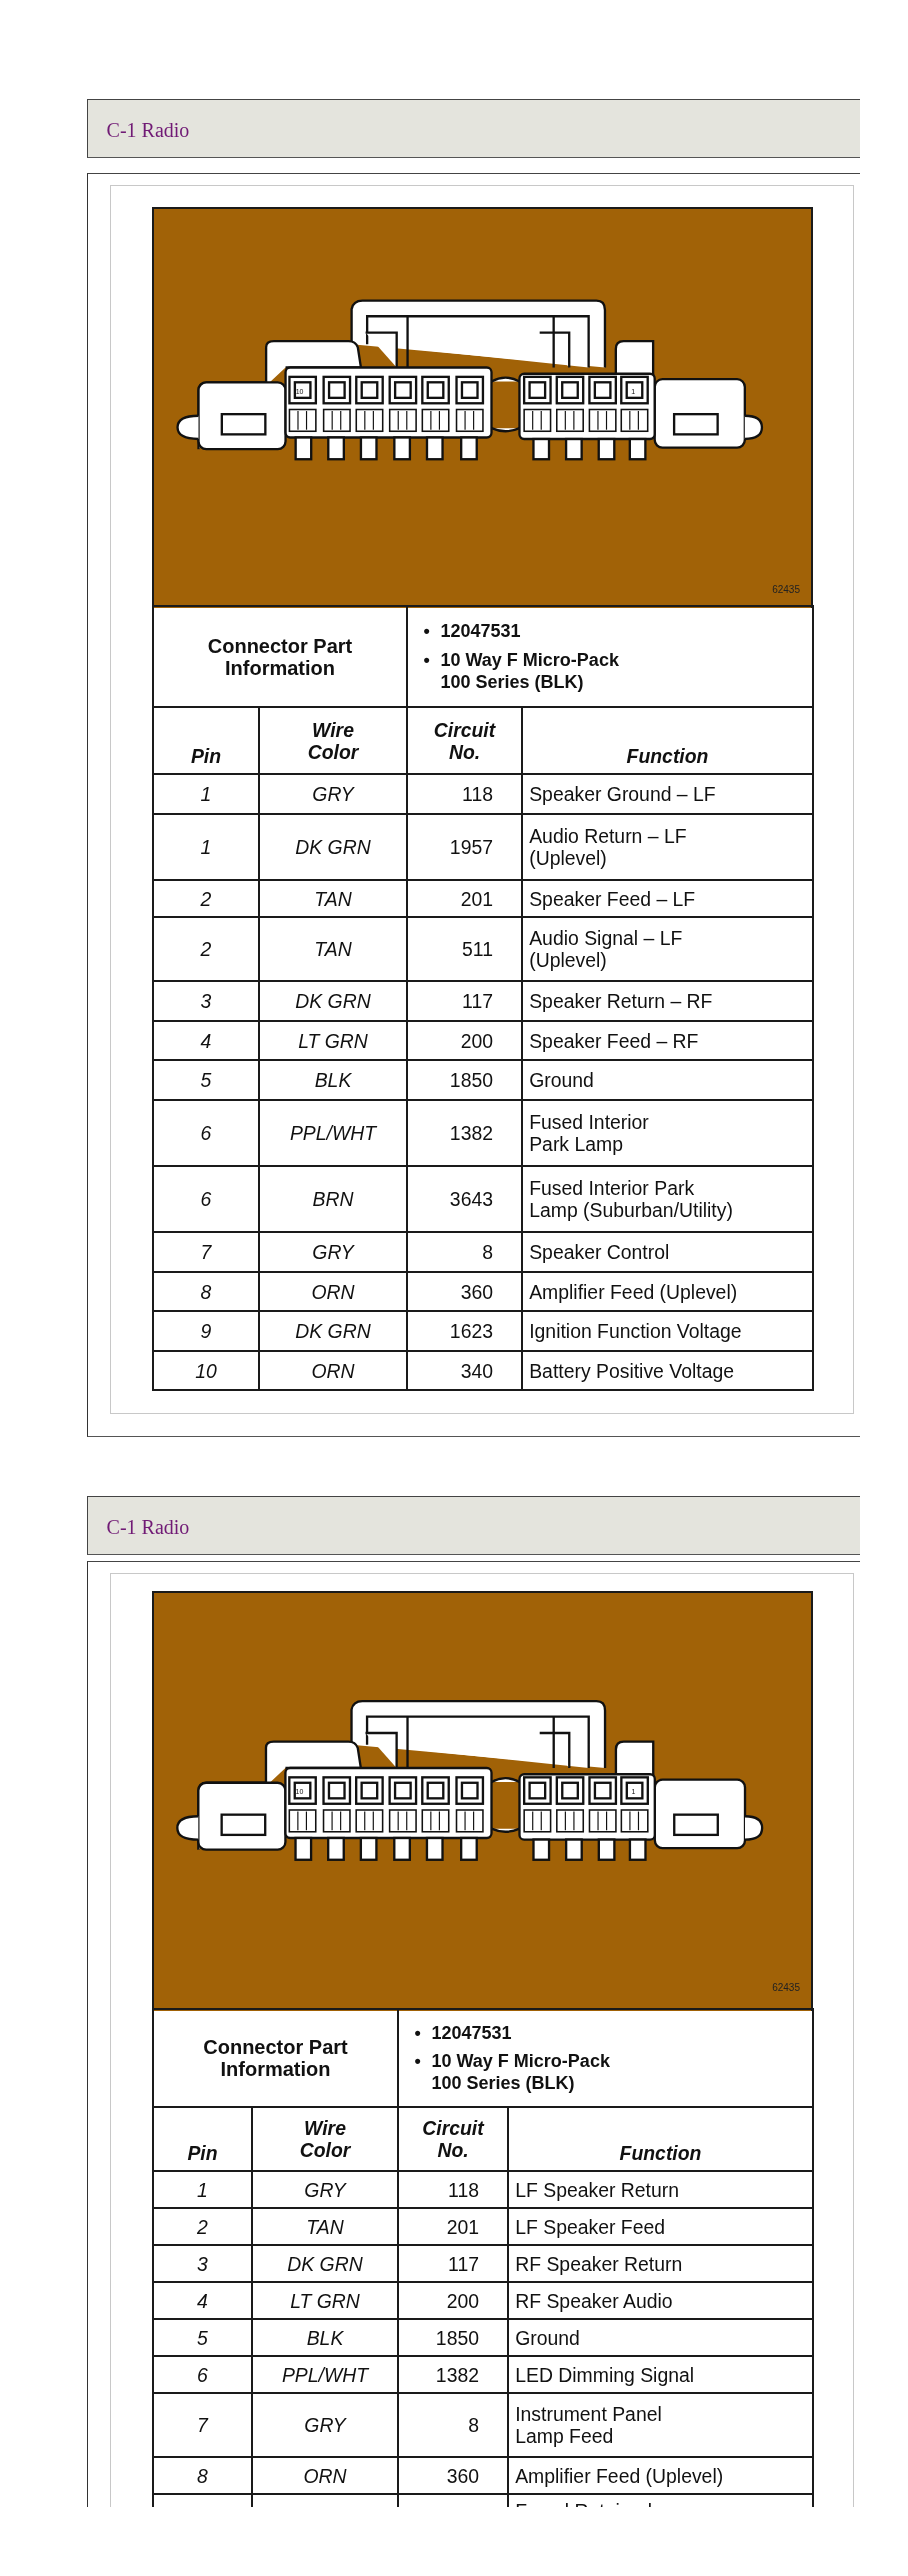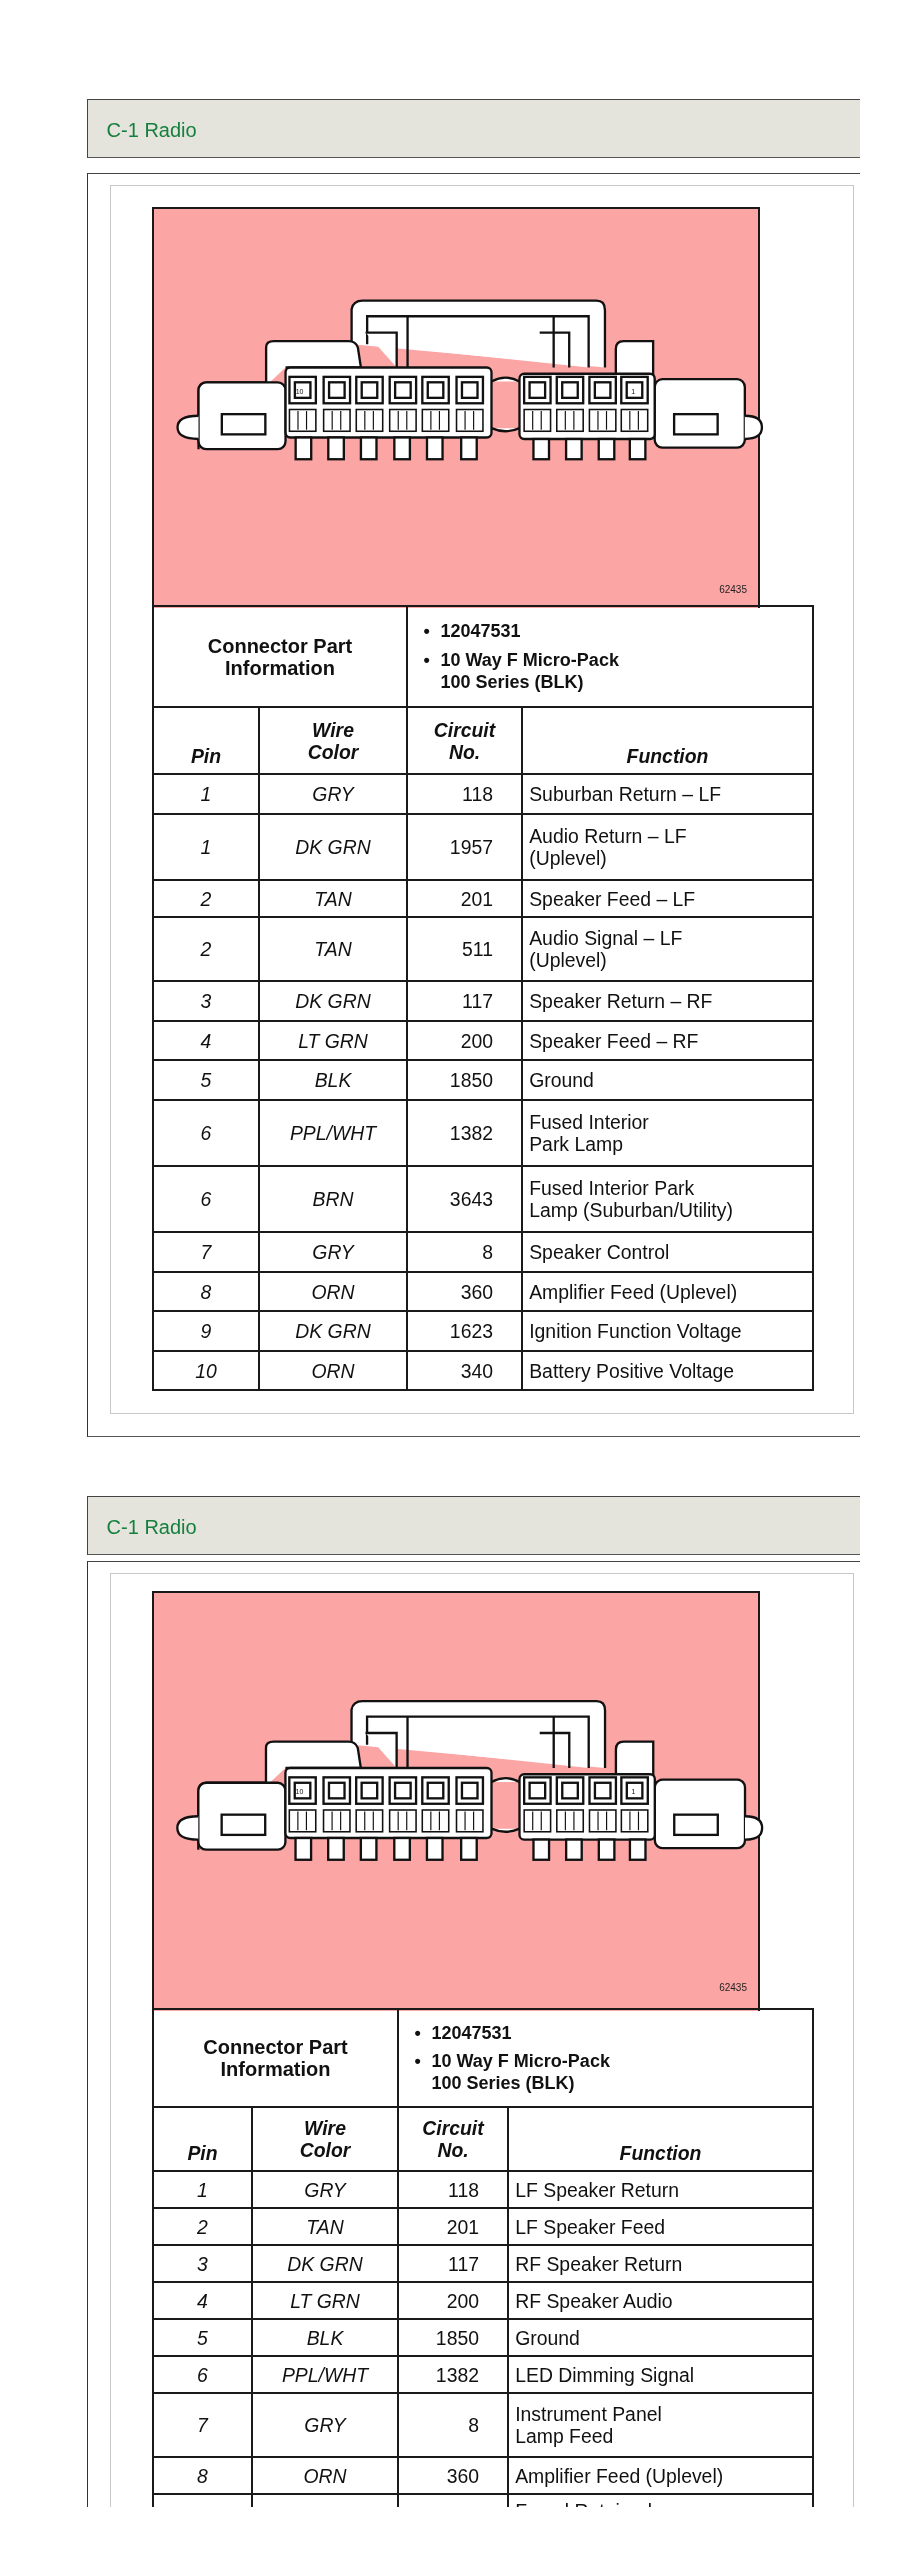--- a/index.html
+++ b/index.html
@@ -1,29 +1,29 @@
 <!DOCTYPE html>
 <html style="font-size:12.4px"><head>
 <meta charset="utf-8">
 <style>
   html, body { margin: 0; padding: 0; background: #ffffff; }
   body { width: 908px; height: 2576px; position: relative; overflow: hidden;
          font-family: "Liberation Sans", sans-serif; color: #111; }
   .panel-header { position: absolute; left: 87px; width: 773px; height: 59px;
          background: #e4e4dd; border-top: 1.6px solid #444; border-bottom: 1.6px solid #555;
          border-left: 1.6px solid #444; box-sizing: border-box; }
-  .panel-header span { position: absolute; left: 18.6px; top: 18.6px; font-size: 20px; color: #15803d; }
+  .panel-header span { position: absolute; left: 18.6px; top: 18.6px; font-size: 20px; color: #701a75; font-family: Liberation Serif, serif; }
   .panel-box { position: absolute; left: 87px; width: 773px; box-sizing: border-box;
          border-top: 1.6px solid #444; border-left: 1.6px solid #333; border-bottom: 1.6px solid #555; }
   .panel-box.cut { border-bottom: none; }
   .inner-frame { position: absolute; left: 110px; width: 744px; box-sizing: border-box;
          border: 1.6px solid #c8c8c8; }
   .inner-frame.cut { border-bottom: none; }
-  .diagram { position: absolute; left: 152px; width: 608px; box-sizing: border-box;
-         border: 2.3px solid #1a1a1a; border-bottom: none; background: #fca5a5; }
+  .diagram { position: absolute; left: 152px; width: 661px; box-sizing: border-box;
+         border: 2.3px solid #1a1a1a; border-bottom: none; background: #a16207; }
   .diagram svg { position: absolute; left: 0; top: 0; }
   .fig-no { position: absolute; right: 11px; font-size: 10px; color: #222; }
   table.pins { position: absolute; left: 152px; width: 661px; border-collapse: collapse;
          table-layout: fixed; font-size: 19.4px; }
   table.pins td { border: 2.3px solid #1a1a1a; padding: 0 6.2px; vertical-align: middle; line-height: 22px; }
   table.pins td.c { text-align: center; font-style: italic; }
   table.pins td.r { text-align: right; padding-right: 28px; }
   table.pins td.h { font-weight: bold; }
   .info-label { text-align: center; font-weight: bold; font-size: 20px; line-height: 26px; }
   .info-list { font-weight: bold; font-size: 18px; line-height: 26px; padding-left: 15.5px !important; }
@@ -183,21 +183,21 @@
         <td class="c">
           <div>1</div>
         </td>
         <td class="c">
           <div>GRY</div>
         </td>
         <td class="r">
           <div>118</div>
         </td>
         <td>
-          <div>Suburban Return – LF</div>
+          <div>Speaker Ground – LF</div>
         </td>
       </tr>
       <tr style="height: 66px;">
         <td class="c">
           <div>1</div>
         </td>
         <td class="c">
           <div>DK GRN</div>
         </td>
         <td class="r">

